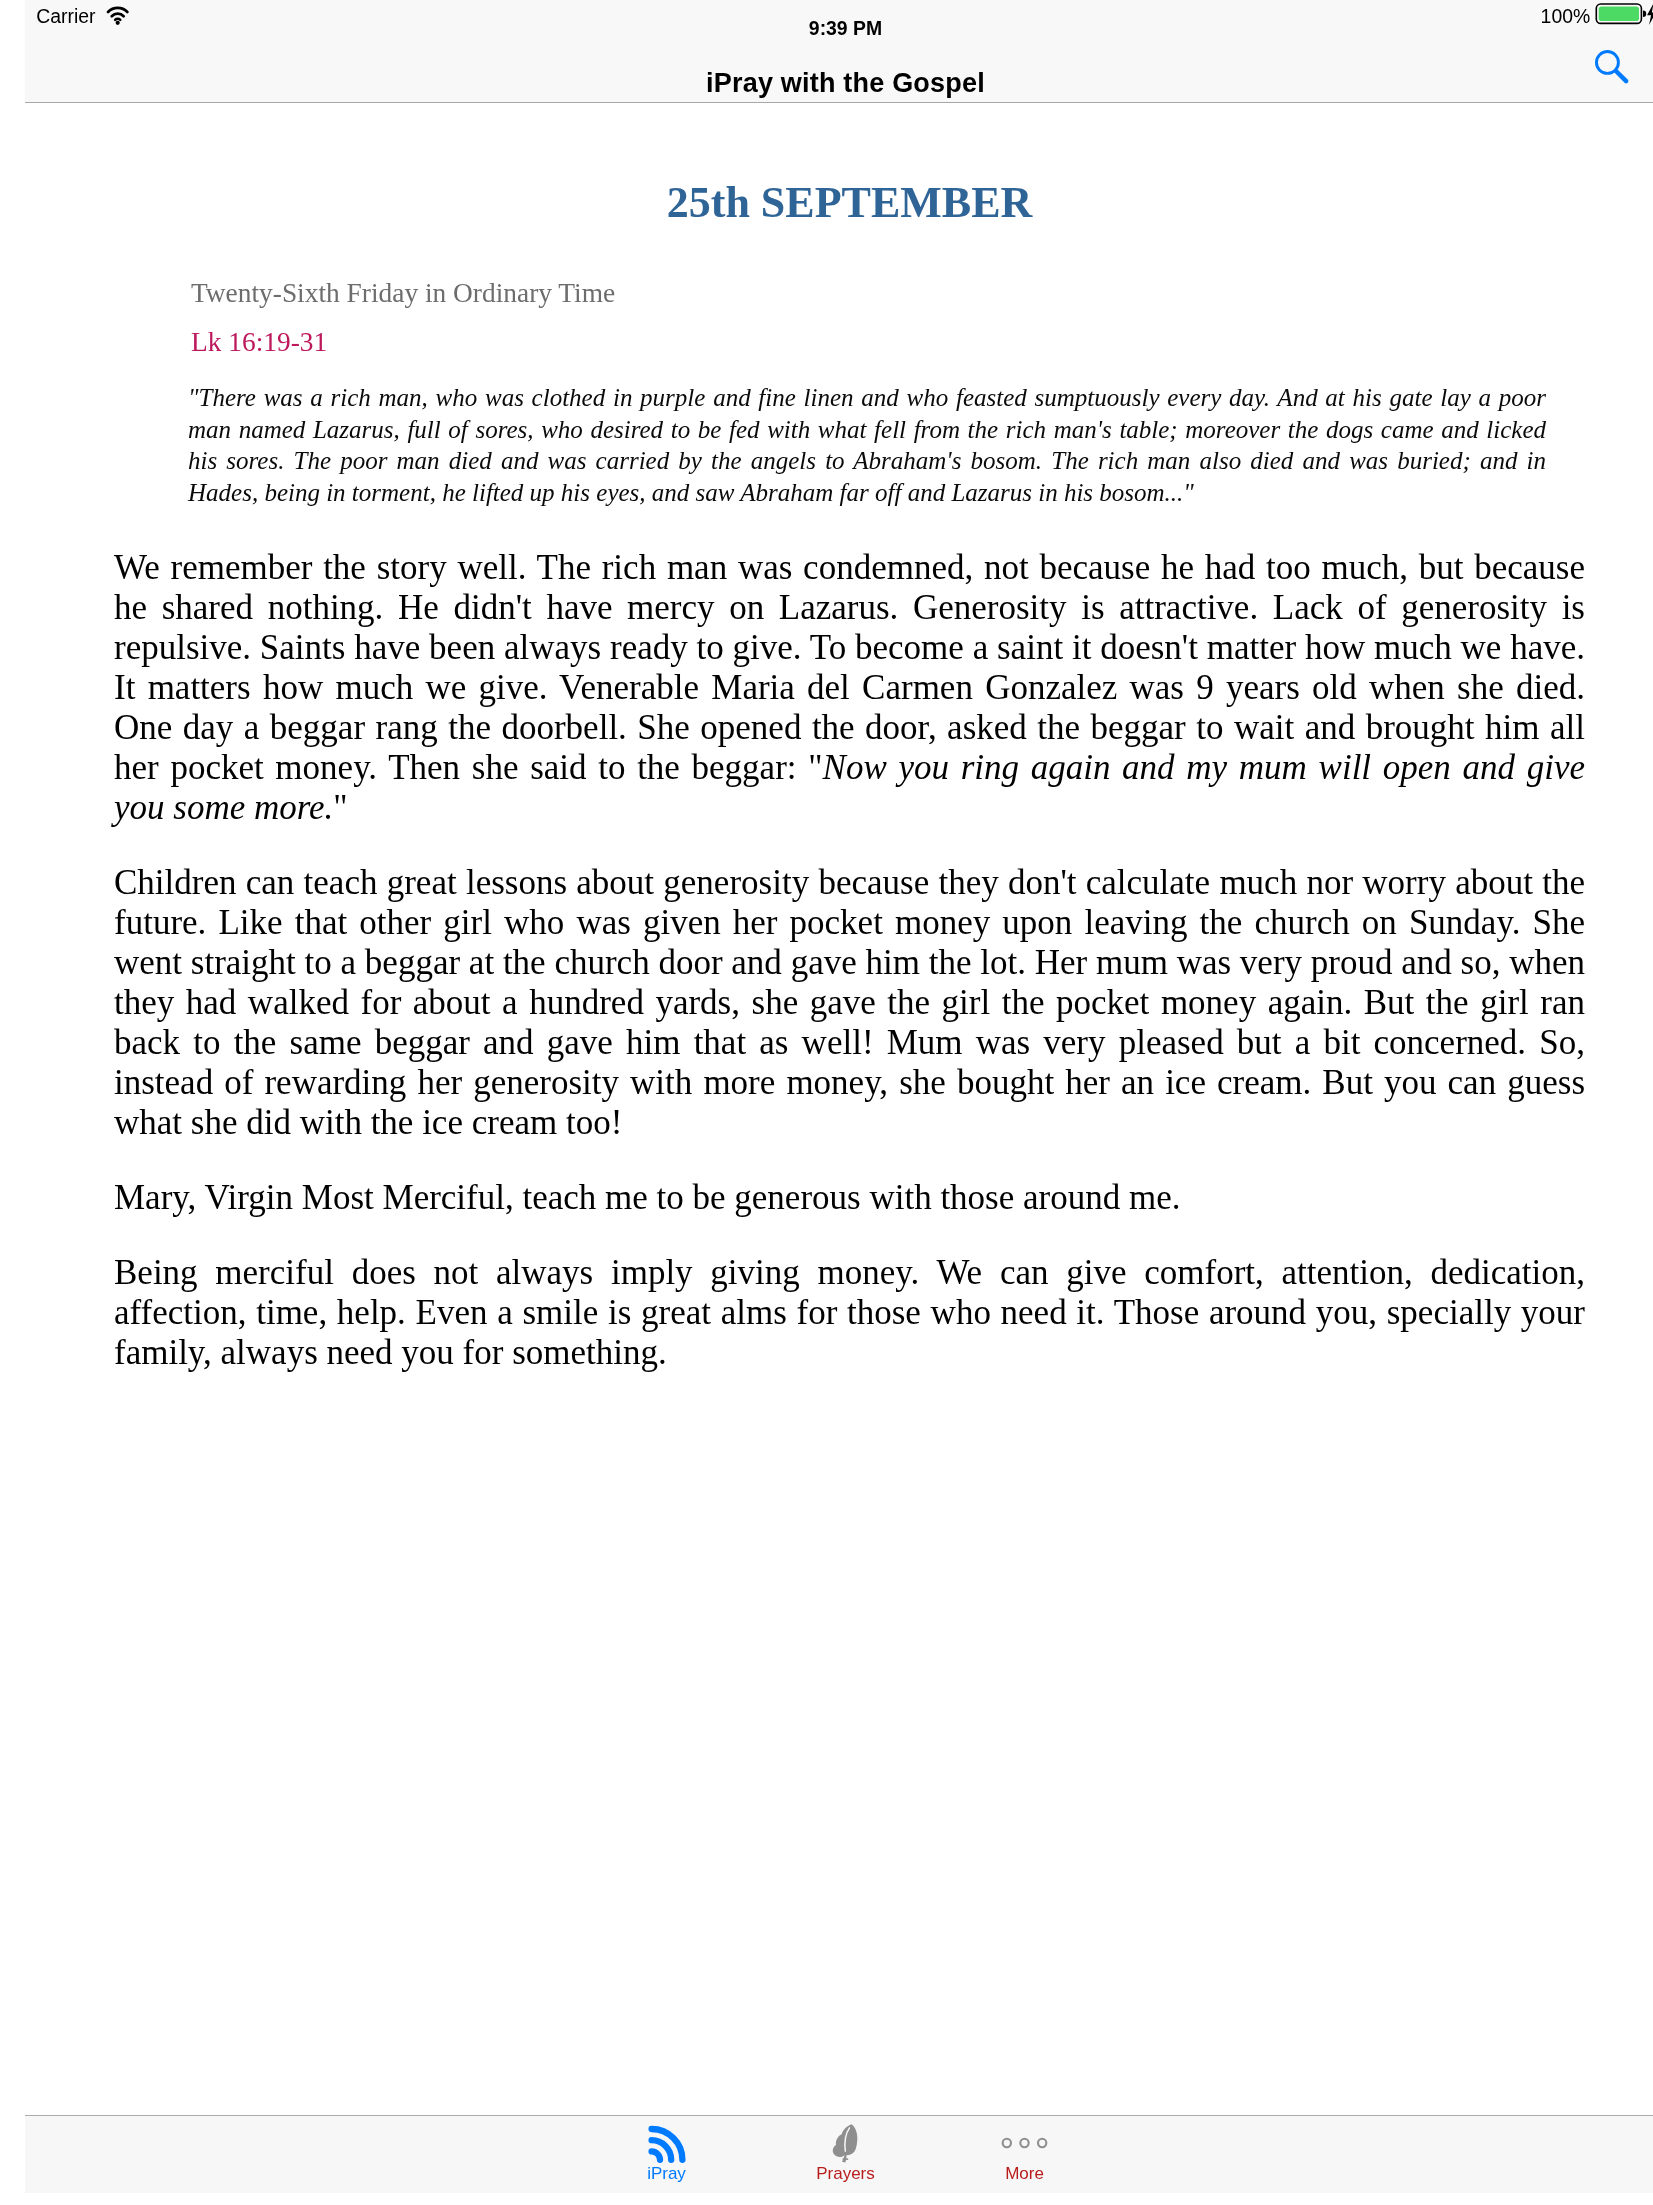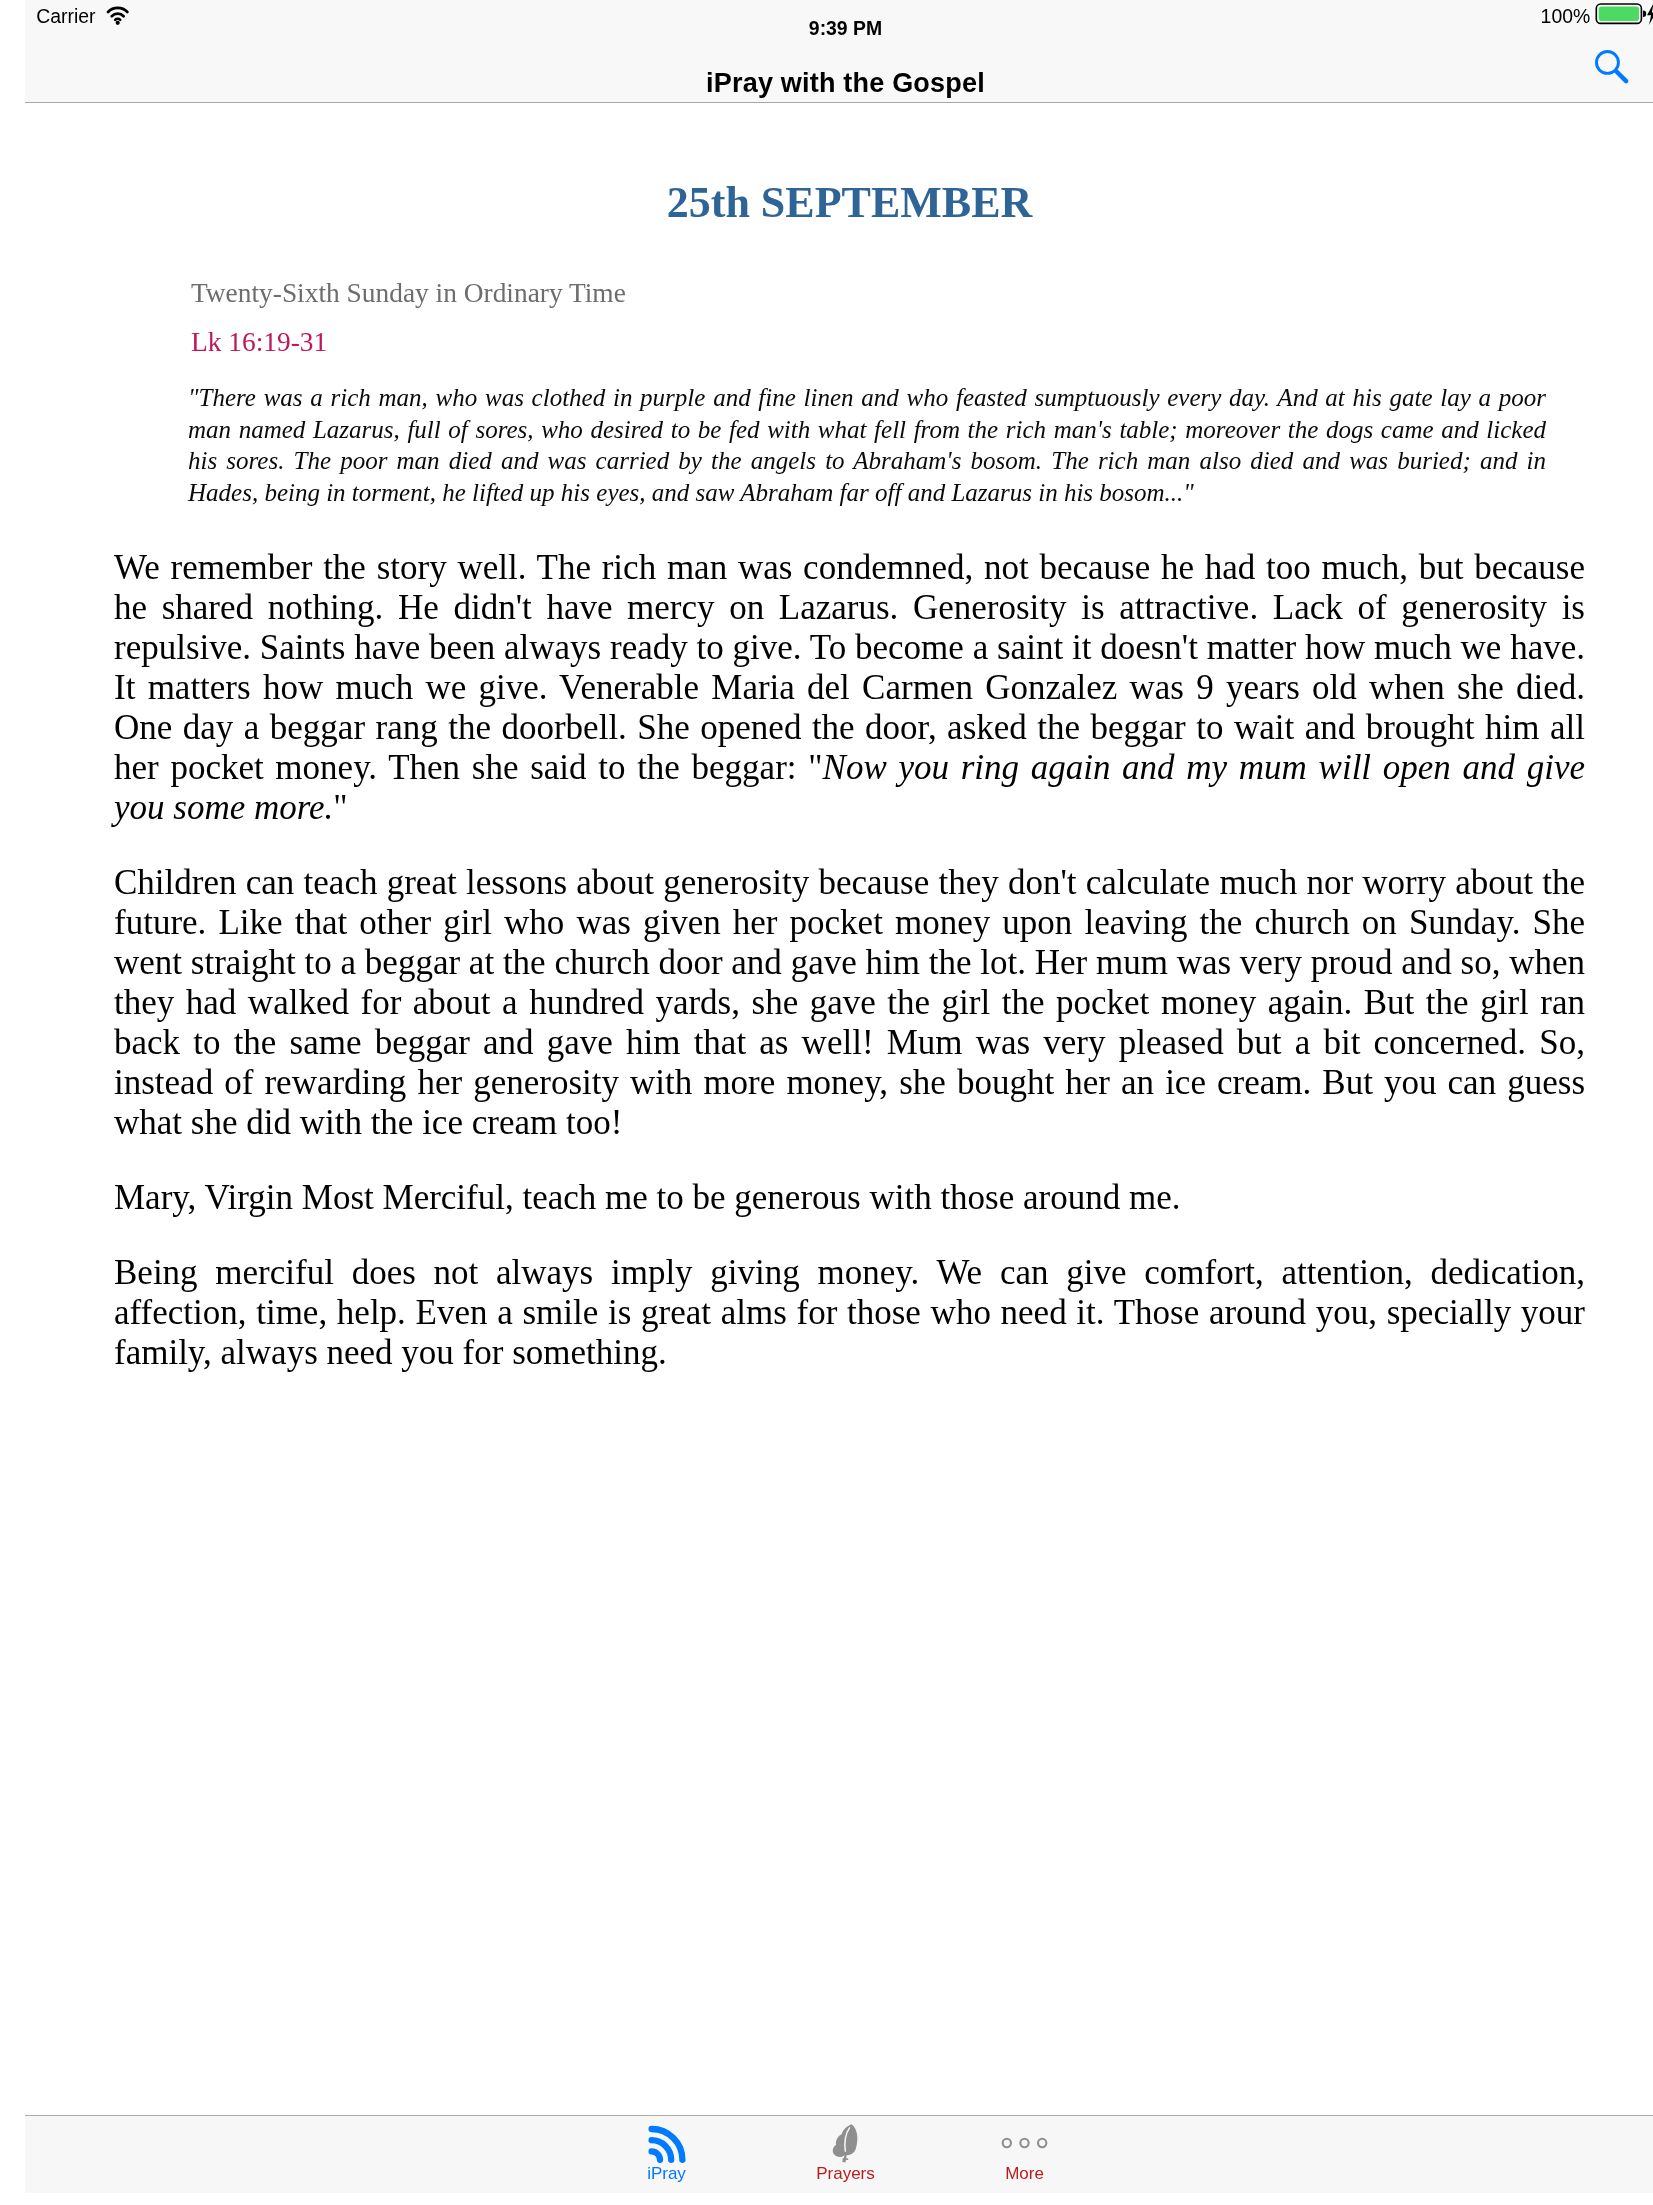--- a/index.html
+++ b/index.html
@@ -84,21 +84,21 @@
             <circle cx="19" cy="19" r="13.5" fill="none" stroke="#007AFF" stroke-width="3.6"></circle>
             <line x1="29.5" y1="29.5" x2="42" y2="42" stroke="#007AFF" stroke-width="5.5" stroke-linecap="round"></line>
           </svg>
         </span>
       </button>
     </div>
   </div>
 
   <div class="content">
     <div class="date-heading">25th SEPTEMBER</div>
-    <div class="feast">Twenty-Sixth Sunday in Ordinary Time</div>
+    <div class="feast">Twenty-Sixth Friday in Ordinary Time</div>
     <div class="scripture-ref">Lk 16:19-31</div>
     <div class="gospel-quote">"There was a rich man, who was clothed in purple and fine linen and who feasted sumptuously every day. And at his gate lay a poor man named Lazarus, full of sores, who desired to be fed with what fell from the rich man's table; moreover the dogs came and licked his sores. The poor man died and was carried by the angels to Abraham's bosom. The rich man also died and was buried; and in Hades, being in torment, he lifted up his eyes, and saw Abraham far off and Lazarus in his bosom..."</div>
 
     <p class="body-para"><span>We remember the story well. The rich man was condemned, not because he had too much, but because he shared nothing. He didn't have mercy on Lazarus. Generosity is attractive. Lack of generosity is repulsive. Saints have been always ready to give. To become a saint it doesn't matter how much we have. It matters how much we give. Venerable Maria del Carmen Gonzalez was 9 years old when she died. One day a beggar rang the doorbell. She opened the door, asked the beggar to wait and brought him all her pocket money. Then she said to the beggar: "</span><span class="ital">Now you ring again and my mum will open and give you some more.</span><span>"</span></p>
 
     <p class="body-para">Children can teach great lessons about generosity because they don't calculate much nor worry about the future. Like that other girl who was given her pocket money upon leaving the church on Sunday. She went straight to a beggar at the church door and gave him the lot. Her mum was very proud and so, when they had walked for about a hundred yards, she gave the girl the pocket money again. But the girl ran back to the same beggar and gave him that as well! Mum was very pleased but a bit concerned. So, instead of rewarding her generosity with more money, she bought her an ice cream. But you can guess what she did with the ice cream too!</p>
     <p class="body-para">Mary, Virgin Most Merciful, teach me to be generous with those around me.</p>
     <p class="body-para">Being merciful does not always imply giving money. We can give comfort, attention, dedication, affection, time, help. Even a smile is great alms for those who need it. Those around you, specially your family, always need you for something.</p>
   </div>
 

